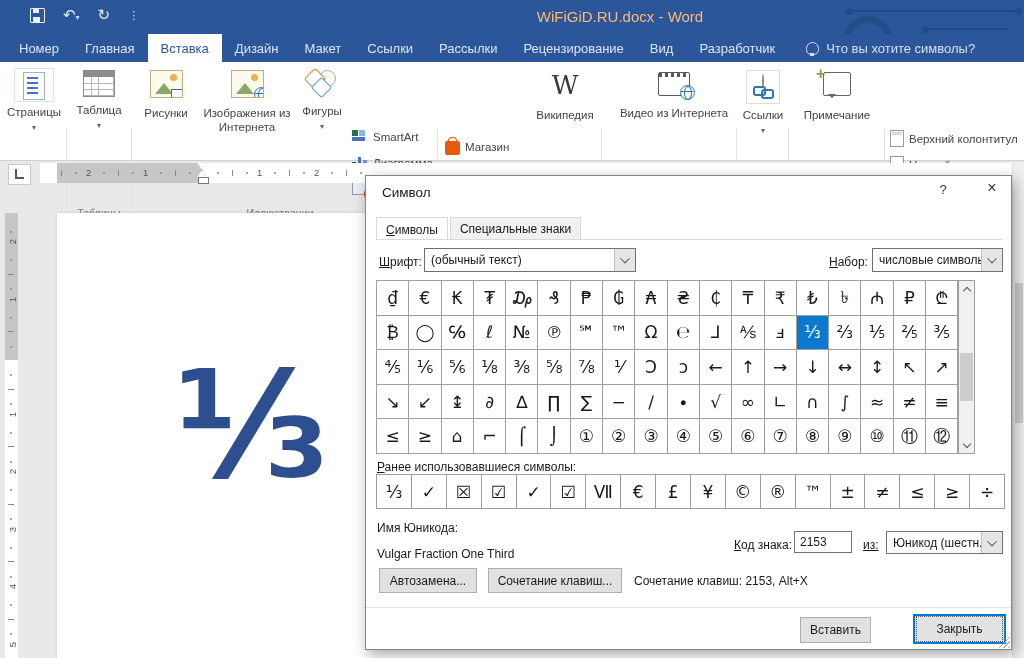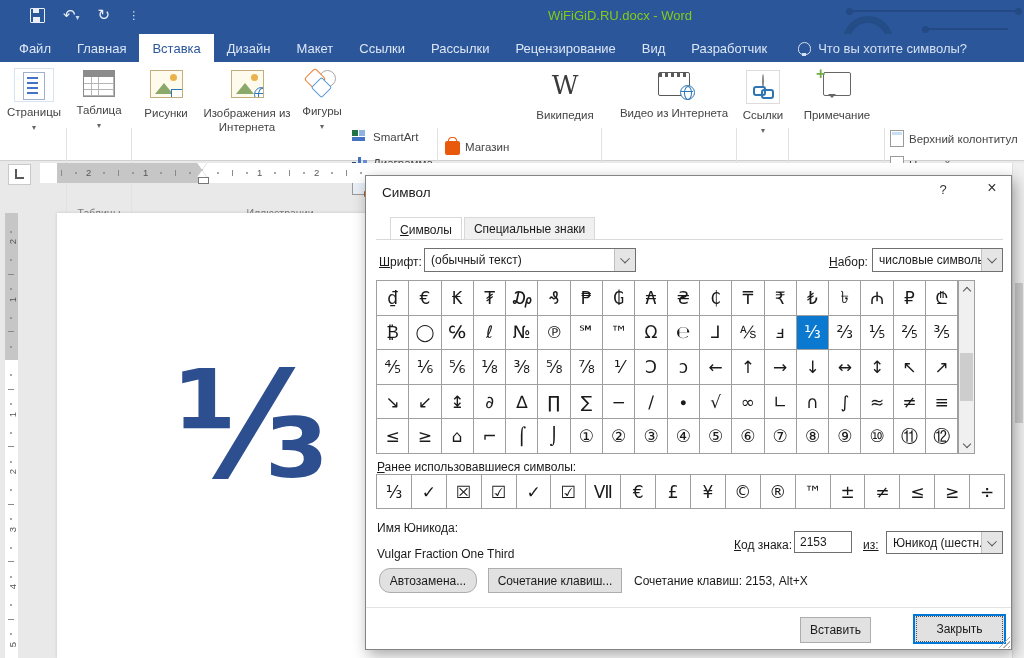--- a/index.html
+++ b/index.html
@@ -4,21 +4,21 @@
 <style>
   html,body{margin:0;padding:0;background:#555;}
   #app{position:relative;width:1024px;height:658px;overflow:hidden;
        font-family:"Liberation Sans",sans-serif;background:#e9e9e9;
        -webkit-font-smoothing:antialiased;}
   .abs{position:absolute;}
   
   .titlebar{left:0;top:0;width:1024px;height:34px;background:#2b579a;color:#fff;}
   .qat{left:30px;top:6px;display:flex;gap:18px;align-items:center;color:#e9eef7;font-size:15px;}
   .qat .g{cursor:pointer}
-  .title{left:340px;top:8px;width:560px;text-align:center;color:#84cc16;font-size:13px;}
+  .title{left:340px;top:8px;width:560px;text-align:center;color:#fdba74;font-size:15px;}
   .deco{background:#234a84;}
   .deco-dot{width:7px;height:7px;border-radius:50%;background:#234a84;}
   .deco-circ{width:36px;height:36px;border:7px solid #234a84;border-radius:50%;}
   
   .tabrow{left:0;top:34px;width:1024px;height:28px;background:#2b579a;display:flex;align-items:stretch;padding-left:6px;box-sizing:border-box;}
   .rtab{color:#dce6f5;font-size:13px;padding:0 13px;display:flex;align-items:center;cursor:pointer;}
   .rtab.active{background:#fff;color:#2b579a;}
   .tellme{display:flex;align-items:center;gap:7px;color:#d5e0f2;font-size:13px;margin-left:18px;}
   .bulb{width:11px;height:11px;border:1.5px solid #d5e0f2;border-radius:50% 50% 40% 40%;position:relative;}
   .bulb:after{content:"";position:absolute;left:2.5px;top:10px;width:4px;height:3px;background:#d5e0f2;}
@@ -96,21 +96,21 @@
   .fraction{left:175px;top:352px;font-family:"DejaVu Sans",sans-serif;font-size:148px;font-weight:bold;color:#2d4e8f;line-height:1;}
   .winscroll{left:1012px;top:163px;width:12px;height:495px;background:#f0f0f0;border-left:1px solid #e0e0e0;}
   .winscroll i{position:absolute;left:2px;width:8px;top:120px;height:140px;background:#cdcdcd;}
   
   .dialog{left:365px;top:175px;width:647px;height:475px;background:#fff;border:1px solid #848484;box-sizing:border-box;box-shadow:3px 5px 14px rgba(0,0,0,.35);font-size:12px;color:#1a1a1a;}
   .dlg-title{left:16px;top:9px;font-size:13.5px;color:#1a1a1a;}
   .dlg-help{left:565px;top:6px;width:24px;height:20px;text-align:center;font-size:13px;color:#333;cursor:pointer;}
   .dlg-close{left:612px;top:3px;width:28px;height:24px;text-align:center;font-size:16px;color:#333;cursor:pointer;}
   .dlg-tabs{left:10px;top:40px;height:23px;display:flex;align-items:flex-end;}
   .dtab{border:1px solid #d9d9d9;border-bottom:none;background:#f0f0f0;padding:4px 9px 3px;font-size:12px;margin-right:2px;cursor:pointer;}
-  .dtab.active{background:#fff;position:relative;top:1px;padding-top:5px;margin-left:14px;}
+  .dtab.active{background:#fff;position:relative;top:1px;padding-top:5px;}
   .dlg-tabline{left:10px;top:63px;width:627px;height:1px;background:#d9d9d9;}
   .dlg-label{color:#1a1a1a;}
   .accel::first-letter{text-decoration:underline;}
   .combo{border:1px solid #707070;background:#fff;display:flex;align-items:center;box-sizing:border-box;}
   .combo .val{flex:1;padding:0 6px;white-space:nowrap;overflow:hidden;}
   .combo .dd{width:20px;align-self:stretch;background:#e5e5e5;border-left:1px solid #c0c0c0;position:relative;cursor:pointer;}
   .chev:after{content:"";position:absolute;left:50%;top:50%;width:6px;height:6px;border-right:1.5px solid #555;border-bottom:1.5px solid #555;transform:translate(-50%,-70%) rotate(45deg);}
   .sgrid{left:10px;top:104px;display:grid;grid-template-columns:repeat(18,32.3px);grid-auto-rows:34.6px;border-top:1px solid #9f9f9f;border-left:1px solid #9f9f9f;font-family:"DejaVu Sans",sans-serif;}
   .sgcell{border-right:1px solid #9f9f9f;border-bottom:1px solid #9f9f9f;display:flex;align-items:center;justify-content:center;font-size:17px;color:#1a1a1a;background:#fff;cursor:pointer;overflow:visible;white-space:nowrap;}
   .sgcell.sel{background:#0b79d0;color:#fff;}
@@ -121,21 +121,21 @@
   .sscroll .dn:after{content:"";position:absolute;left:4.5px;top:4px;width:5px;height:5px;border-right:1.5px solid #555;border-bottom:1.5px solid #555;transform:rotate(45deg);}
   .sscroll .thumb{position:absolute;left:1px;top:72px;width:13px;height:48px;background:#cdcdcd;cursor:pointer;}
   .recent-label{left:11px;top:284px;font-size:12px;}
   .rgrid{left:10px;top:298px;display:grid;grid-template-columns:repeat(18,34.9px);grid-auto-rows:34px;border-top:1px solid #9f9f9f;border-left:1px solid #9f9f9f;font-family:"DejaVu Sans",sans-serif;}
   .uname-label{left:11px;top:345px;}
   .uname{left:11px;top:371px;color:#1a1a1a;}
   .code-label{left:368px;top:362px;}
   .code-input{left:428px;top:355px;width:58px;height:22px;border:1px solid #707070;background:#fff;box-sizing:border-box;padding:0 5px;font-size:12px;display:flex;align-items:center;}
   .from-label{left:497px;top:362px;text-decoration:underline;}
   .winbtn{background:#e1e1e1;border:1px solid #adadad;display:flex;align-items:center;justify-content:center;font-size:12px;color:#1a1a1a;cursor:pointer;box-sizing:border-box;}
-  .btn-auto{left:13px;top:392px;width:98px;height:25px;border-radius:11px;}
+  .btn-auto{left:13px;top:392px;width:98px;height:25px;}
   .btn-key{left:122px;top:392px;width:134px;height:25px;}
   .shortcut-text{left:268px;top:398px;}
   .dlg-div{left:0px;top:431px;width:645px;height:1px;background:#e3e3e3;}
   .btn-insert{left:434px;top:441px;width:71px;height:26px;}
   .btn-close{left:547px;top:438px;width:93px;height:30px;border:2px solid #0078d7;background:#e1e1e1;display:flex;align-items:center;justify-content:center;cursor:pointer;box-sizing:border-box;}
   .btn-close i{border:1px dotted #555;width:100%;height:100%;display:flex;align-items:center;justify-content:center;font-style:normal;box-sizing:border-box;margin:1px;}
   .grip{right:1px;bottom:1px;width:12px;height:12px;background:
     linear-gradient(135deg,transparent 0 50%,#b0b0b0 50% 55%,transparent 55% 70%,#b0b0b0 70% 75%,transparent 75% 90%,#b0b0b0 90% 95%,transparent 95%);}
 </style>
 </head>
@@ -158,21 +158,21 @@
           <i style="position:absolute;left:1.5px;bottom:0;width:7px;height:5px;background:#e9eef7"></i>
         </span>
       <span class="g">↶<span class="caret" style="color:#c9d6ec">▾</span></span>
       <span class="g">↻</span>
       <span class="g" style="font-size:11px">⋮</span>
     </div>
     <div class="abs title">WiFiGiD.RU.docx - Word</div>
   </div>
 
   <div class="abs tabrow">
-    <div class="rtab">Файл</div>
+    <div class="rtab">Номер</div>
     <div class="rtab">Главная</div>
     <div class="rtab active">Вставка</div>
     <div class="rtab">Дизайн</div>
     <div class="rtab">Макет</div>
     <div class="rtab">Ссылки</div>
     <div class="rtab">Рассылки</div>
     <div class="rtab">Рецензирование</div>
     <div class="rtab">Вид</div>
     <div class="rtab">Разработчик</div>
     <div class="tellme">

